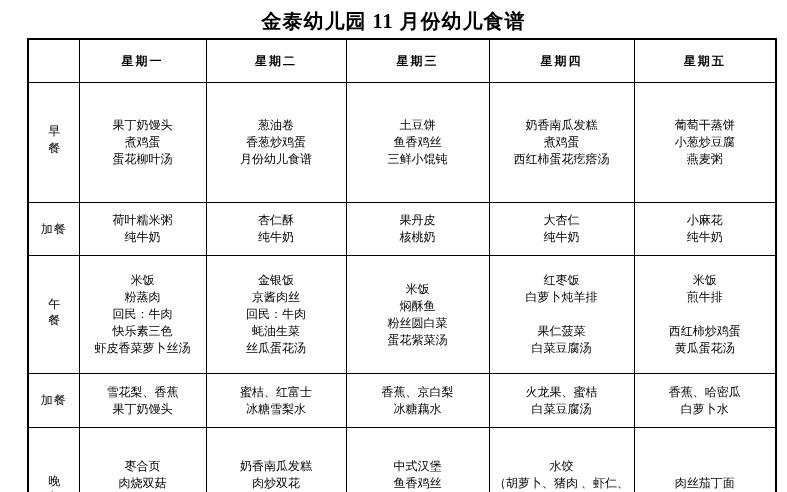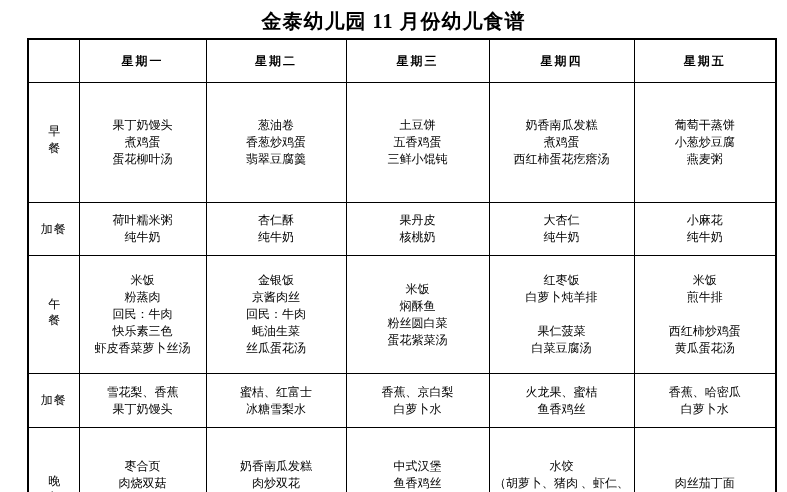--- a/index.html
+++ b/index.html
@@ -113,23 +113,23 @@
         <th class="day-header">星期五</th>
       </tr>
 
       <tr class="r-breakfast">
         <td class="row-label"><span class="vlabel">早餐</span></td>
         <td class="meal-cell">果丁奶馒头
 煮鸡蛋
 蛋花柳叶汤</td>
         <td class="meal-cell">葱油卷
 香葱炒鸡蛋
-翡翠豆腐羹</td>
+月份幼儿食谱</td>
         <td class="meal-cell">土豆饼
-五香鸡蛋
+鱼香鸡丝
 三鲜小馄钝</td>
         <td class="meal-cell">奶香南瓜发糕
 煮鸡蛋
 西红柿蛋花疙瘩汤</td>
         <td class="meal-cell">葡萄干蒸饼
 小葱炒豆腐
 燕麦粥</td>
       </tr>
 
       <tr class="r-snack1">
@@ -174,23 +174,23 @@
 黄瓜蛋花汤</td>
       </tr>
 
       <tr class="r-snack2">
         <td class="row-label">加餐</td>
         <td class="meal-cell">雪花梨、香蕉
 果丁奶馒头</td>
         <td class="meal-cell">蜜桔、红富士
 冰糖雪梨水</td>
         <td class="meal-cell">香蕉、京白梨
-白萝卜水</td>
+冰糖藕水</td>
         <td class="meal-cell">火龙果、蜜桔
-鱼香鸡丝</td>
+白菜豆腐汤</td>
         <td class="meal-cell">香蕉、哈密瓜
 白萝卜水</td>
       </tr>
 
       <tr class="r-dinner">
         <td class="row-label"><span class="vlabel">晚餐</span></td>
         <td class="meal-cell">枣合页
 肉烧双菇
 蒜蓉小白菜
 蚝油生菜</td>

